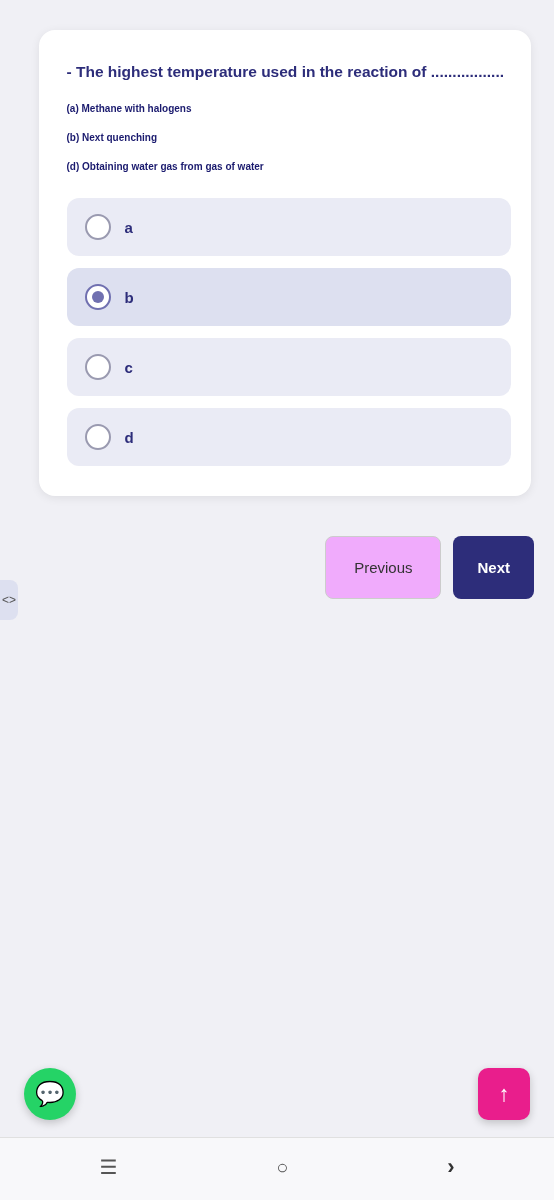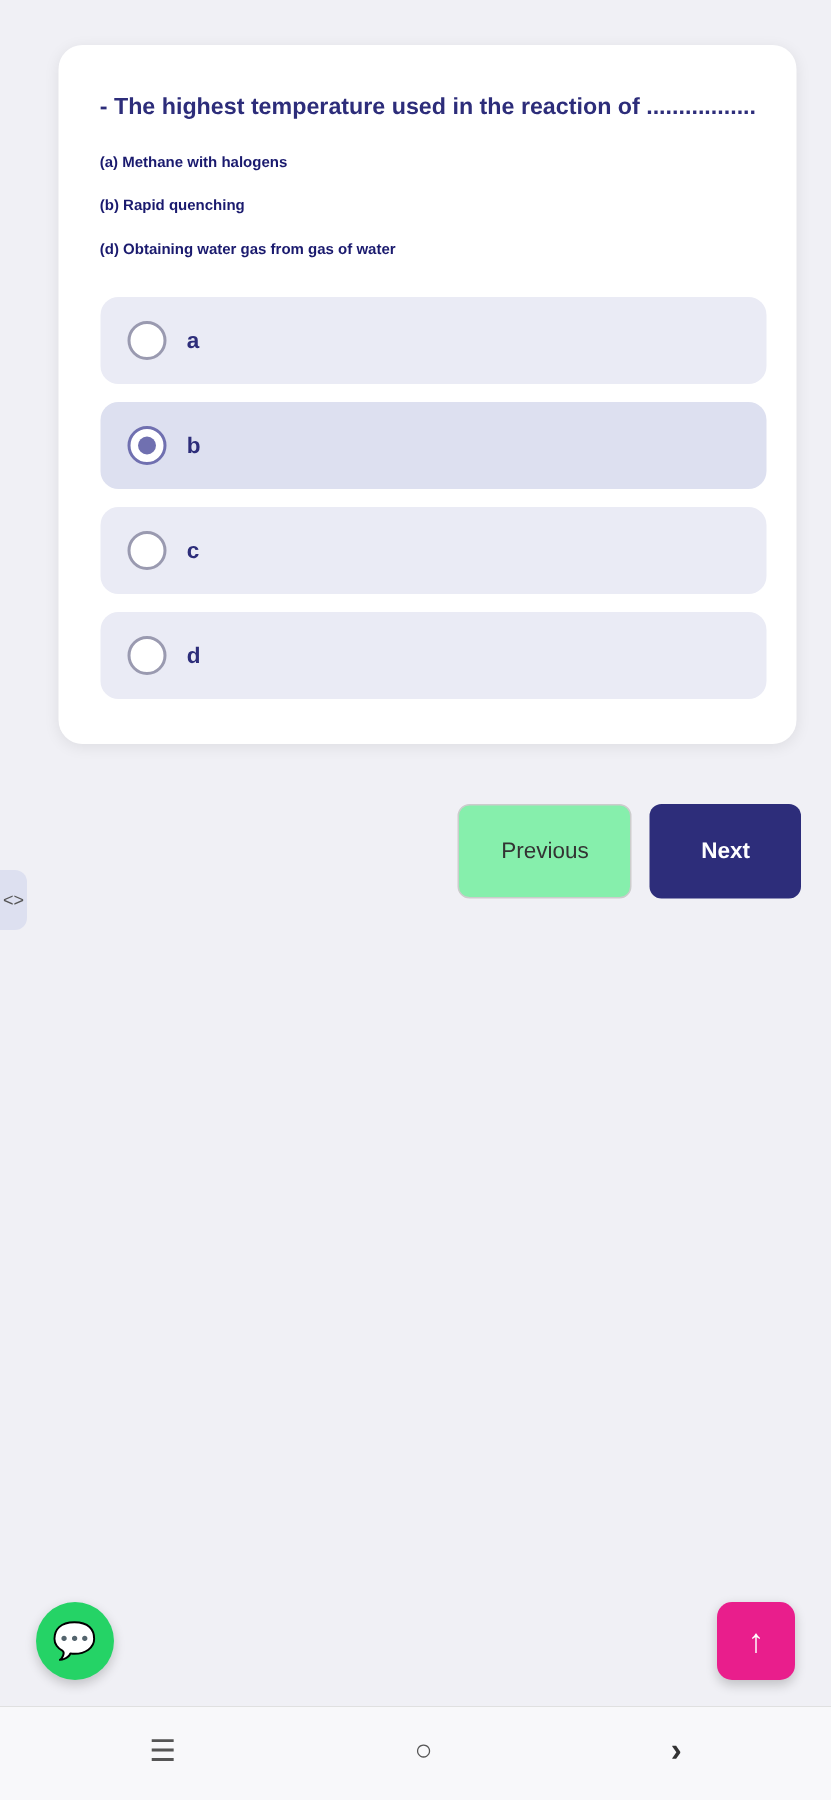--- a/index.html
+++ b/index.html
@@ -97,36 +97,36 @@
 
     .navigation-area {
       display: flex;
       justify-content: flex-end;
       gap: 12px;
       margin: 20px 20px 20px 20px;
       width: 514px;
     }
 
     .btn-previous {
-      background: #86efac;
+      background: #f0abfc;
       color: #333;
       border: 1.5px solid #ccc;
       border-radius: 8px;
       padding: 22px 28px;
       font-size: 15px;
       font-weight: 500;
       cursor: pointer;
     }
 
     .btn-next {
       background: #2d2d7a;
       color: #ffffff;
       border: none;
       border-radius: 8px;
-      padding: 14px 34px;
+      padding: 14px 24px;
       font-size: 15px;
       font-weight: 600;
       cursor: pointer;
     }
 
     .bottom-bar {
       position: fixed;
       bottom: 0;
       width: 554px;
       background: #f8f8fa;
@@ -212,21 +212,21 @@
 
 <div class="sidebar-handle">
   <span class="sidebar-arrow">&lt;&gt;</span>
 </div>
 
 <div class="main-card">
 
   <div class="question-text">- The highest temperature used in the reaction of .................</div>
 
   <div class="option-label">(a) Methane with halogens</div>
-  <div class="option-label">(b) Rapid quenching</div>
+  <div class="option-label">(b) Next quenching</div>
   <div class="option-label">(d) Obtaining water gas from gas of water</div>
 
   <div class="options-section">
 
     <div class="option-row">
       <div class="radio-circle"></div>
       <span class="option-letter">a</span>
     </div>
 
     <div class="option-row selected">

